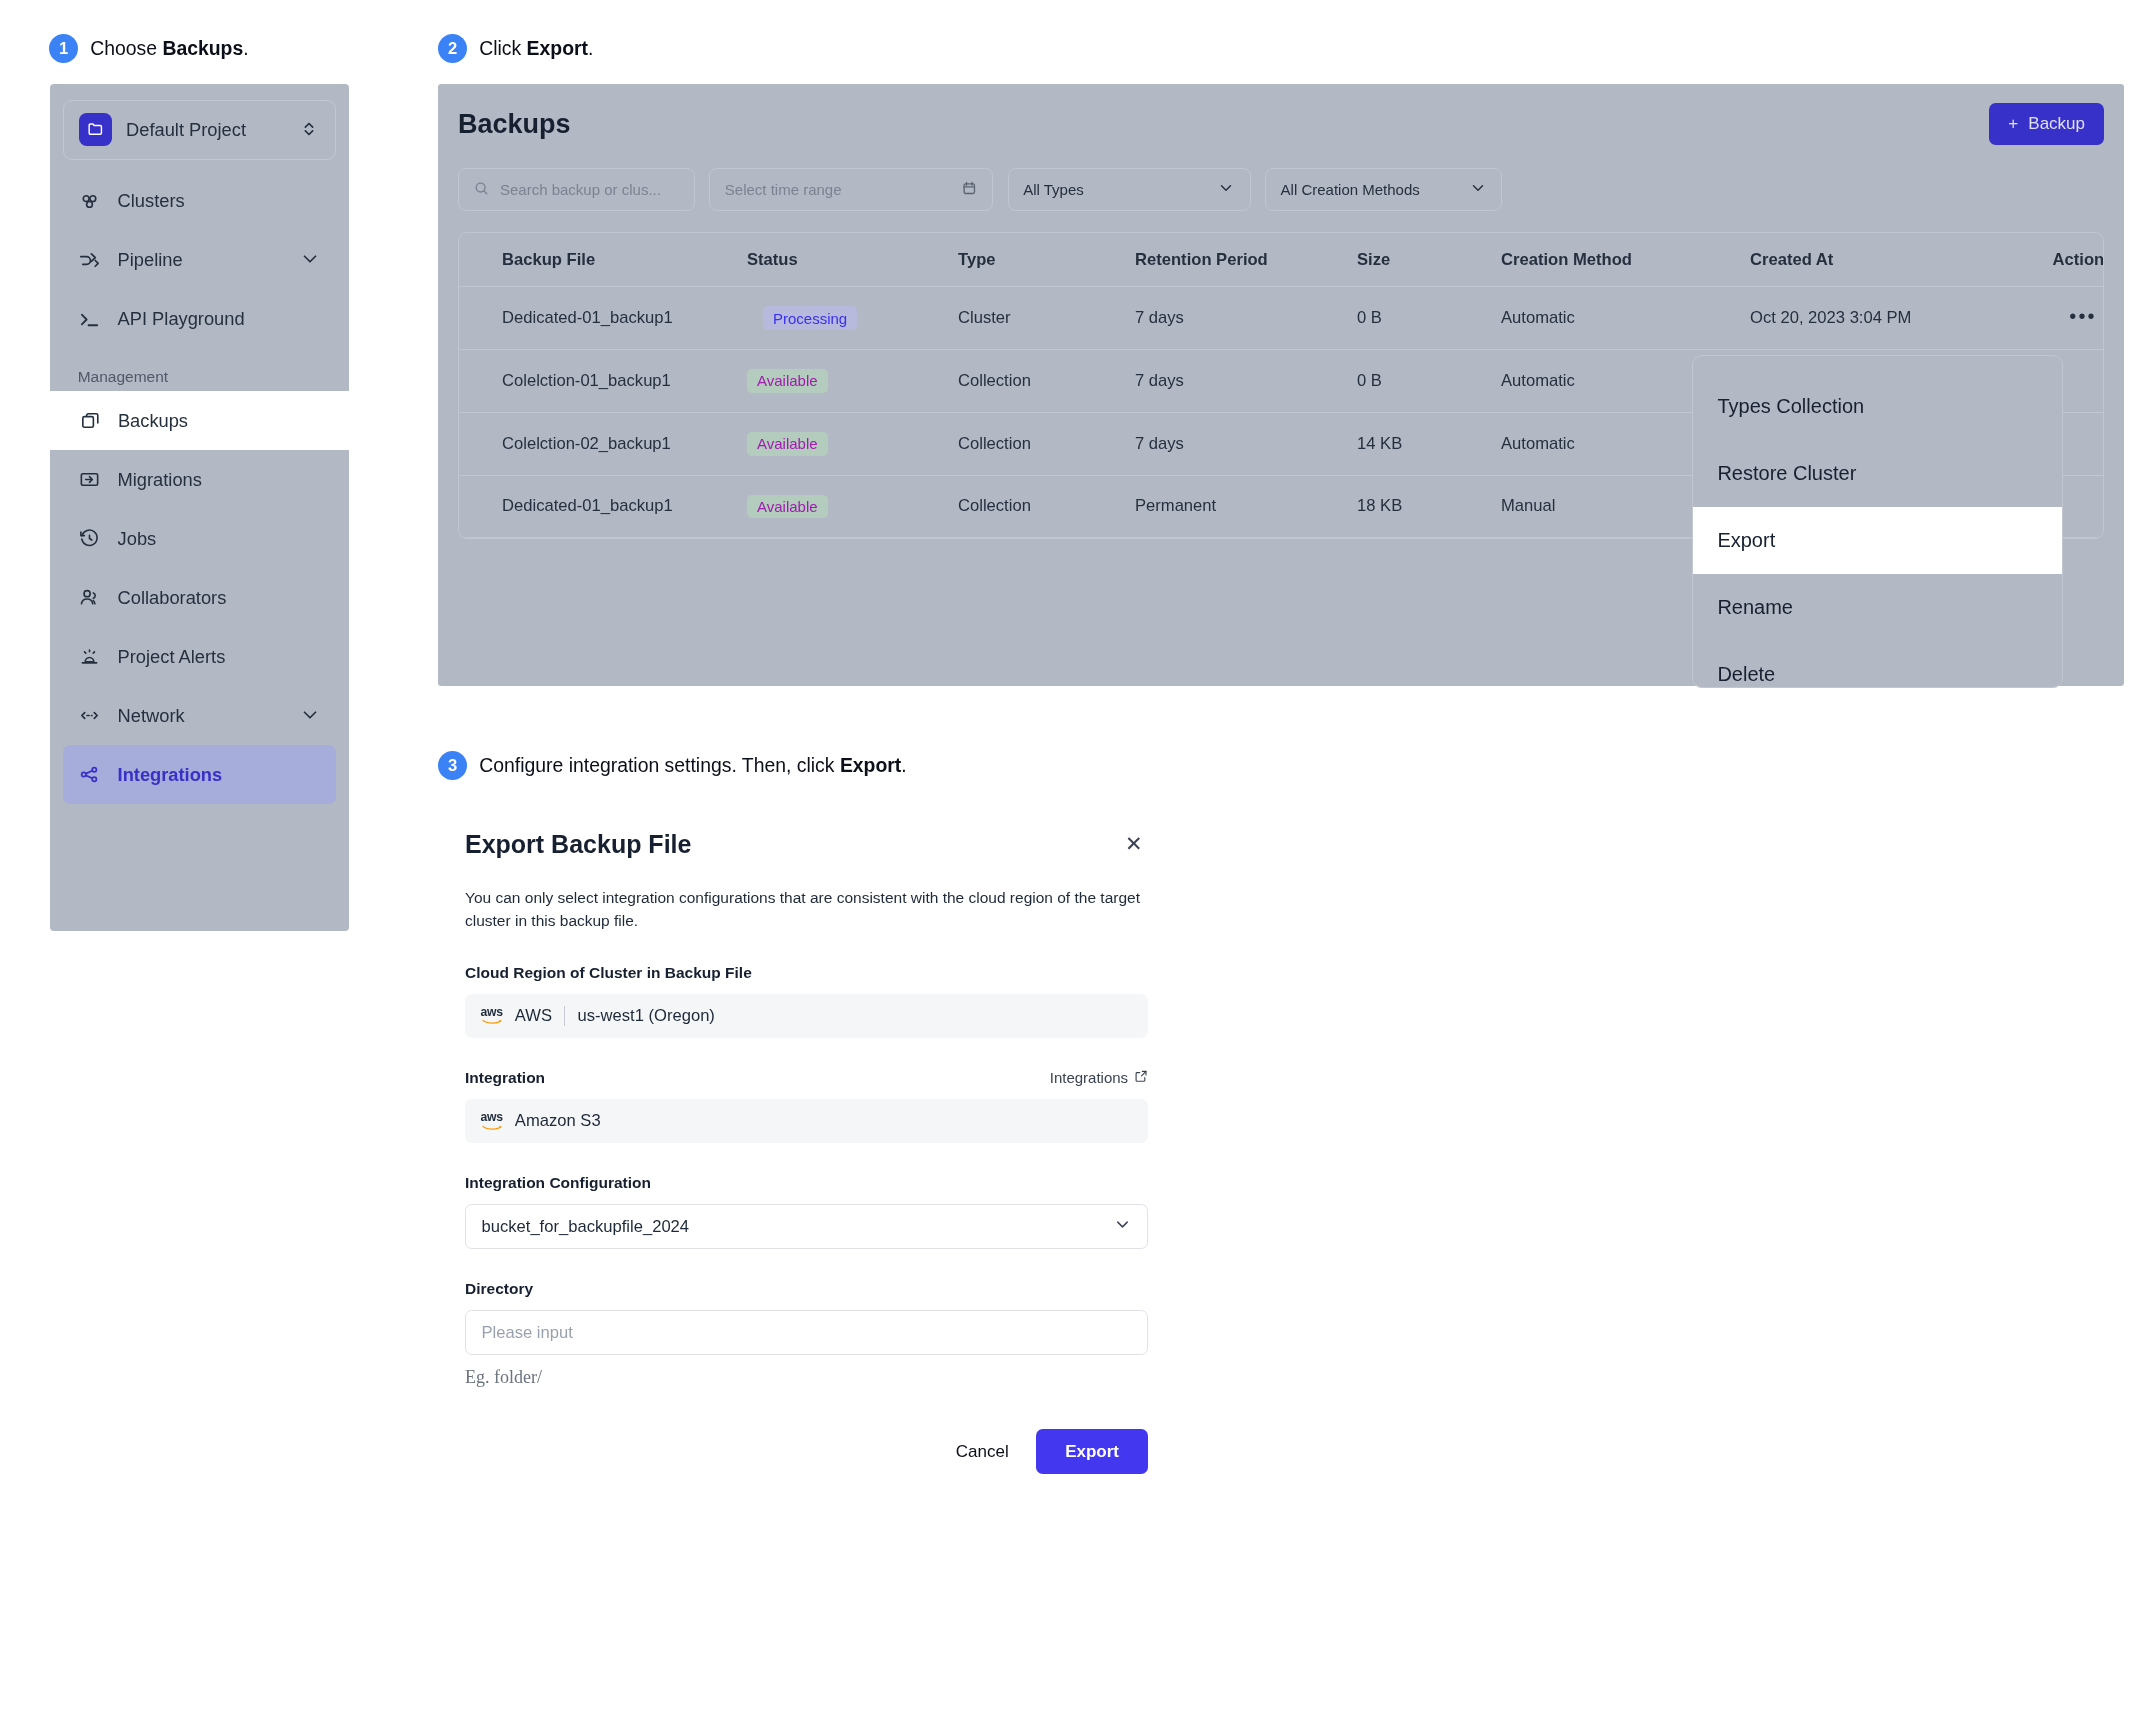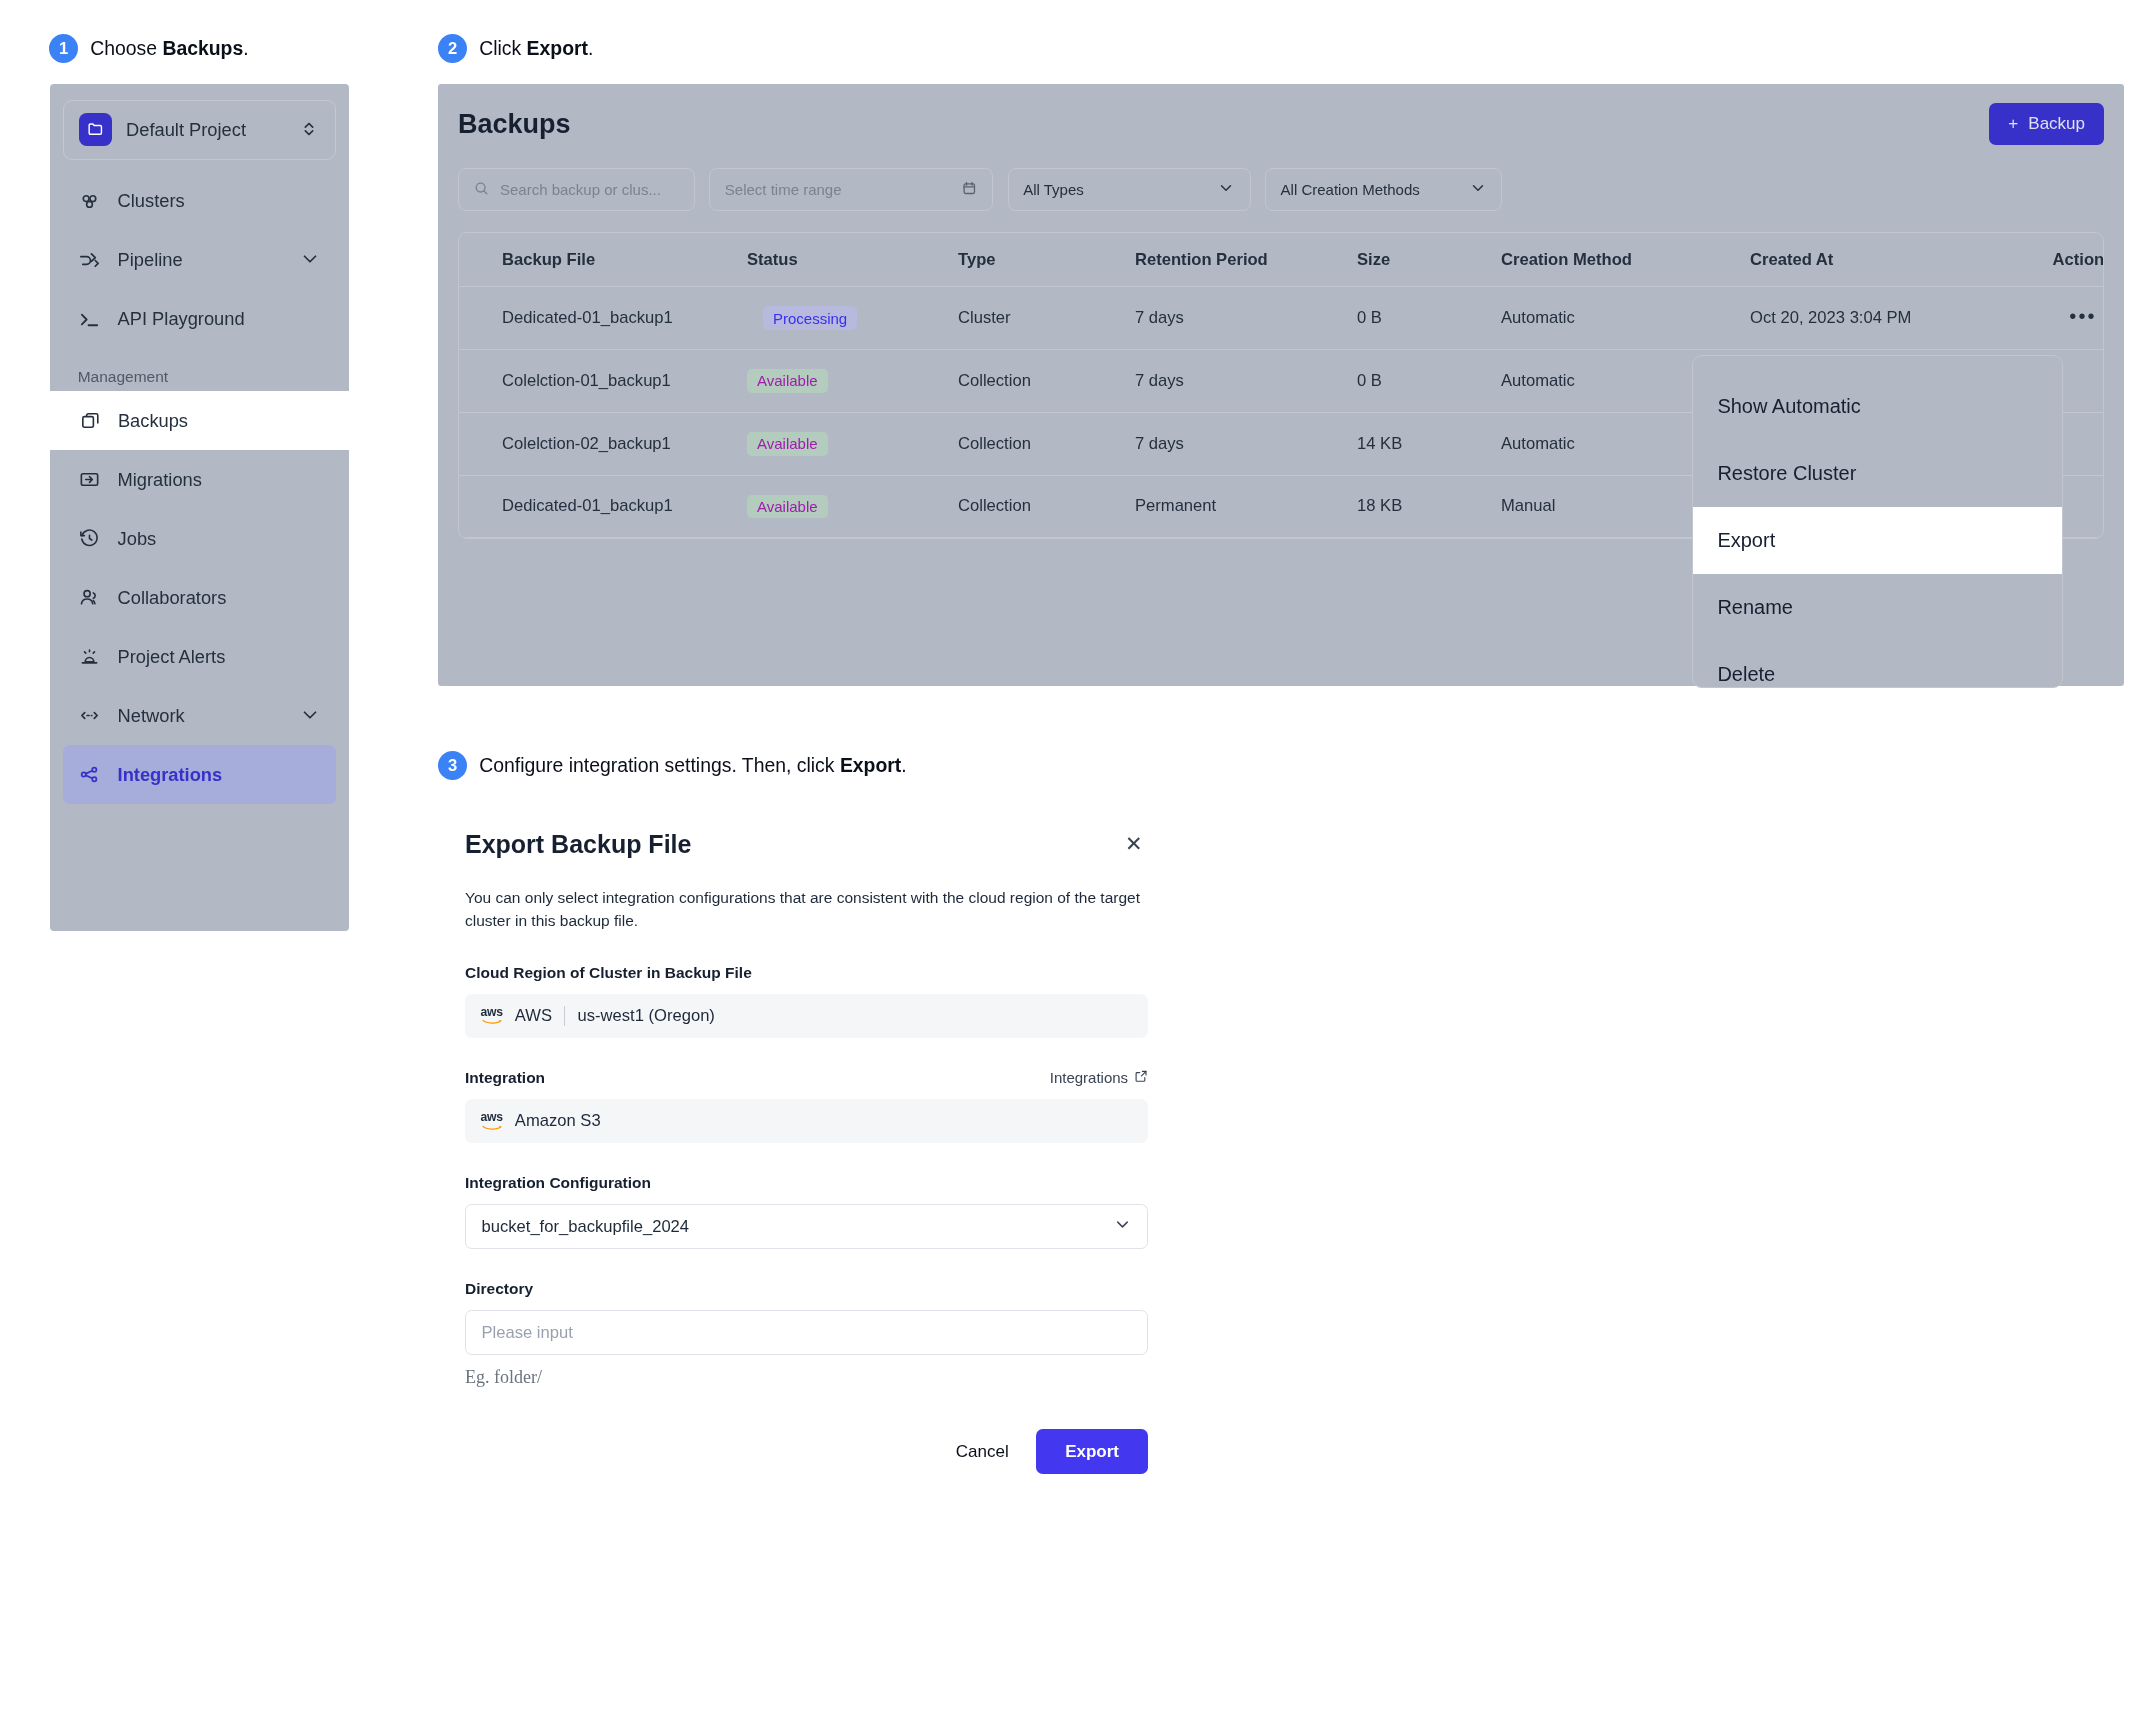--- a/index.html
+++ b/index.html
@@ -428,21 +428,21 @@
           <td class="c-meth">Manual</td>
           <td class="c-made"></td>
           <td class="c-act"></td>
         </tr>
       </tbody>
     </table>
   </div>
 </div>
 
 <div class="ctx-menu">
-  <div class="ctx-item">Show Automatic</div>
+  <div class="ctx-item">Types Collection</div>
   <div class="ctx-item">Restore Cluster</div>
   <div class="ctx-item highlight">Export</div>
   <div class="ctx-item">Rename</div>
   <div class="ctx-item">Delete</div>
 </div>
 
 <div class="step-row" id="step3-label">
   <div class="step-badge">3</div>
   <div class="step-text"><span>Configure integration settings. Then, click </span><b>Export</b><span>.</span></div>
 </div>

